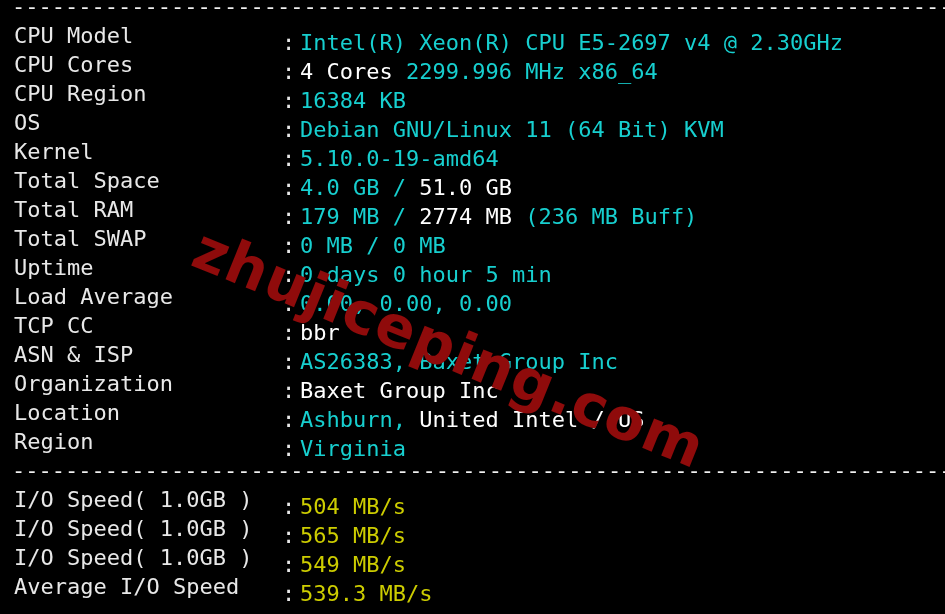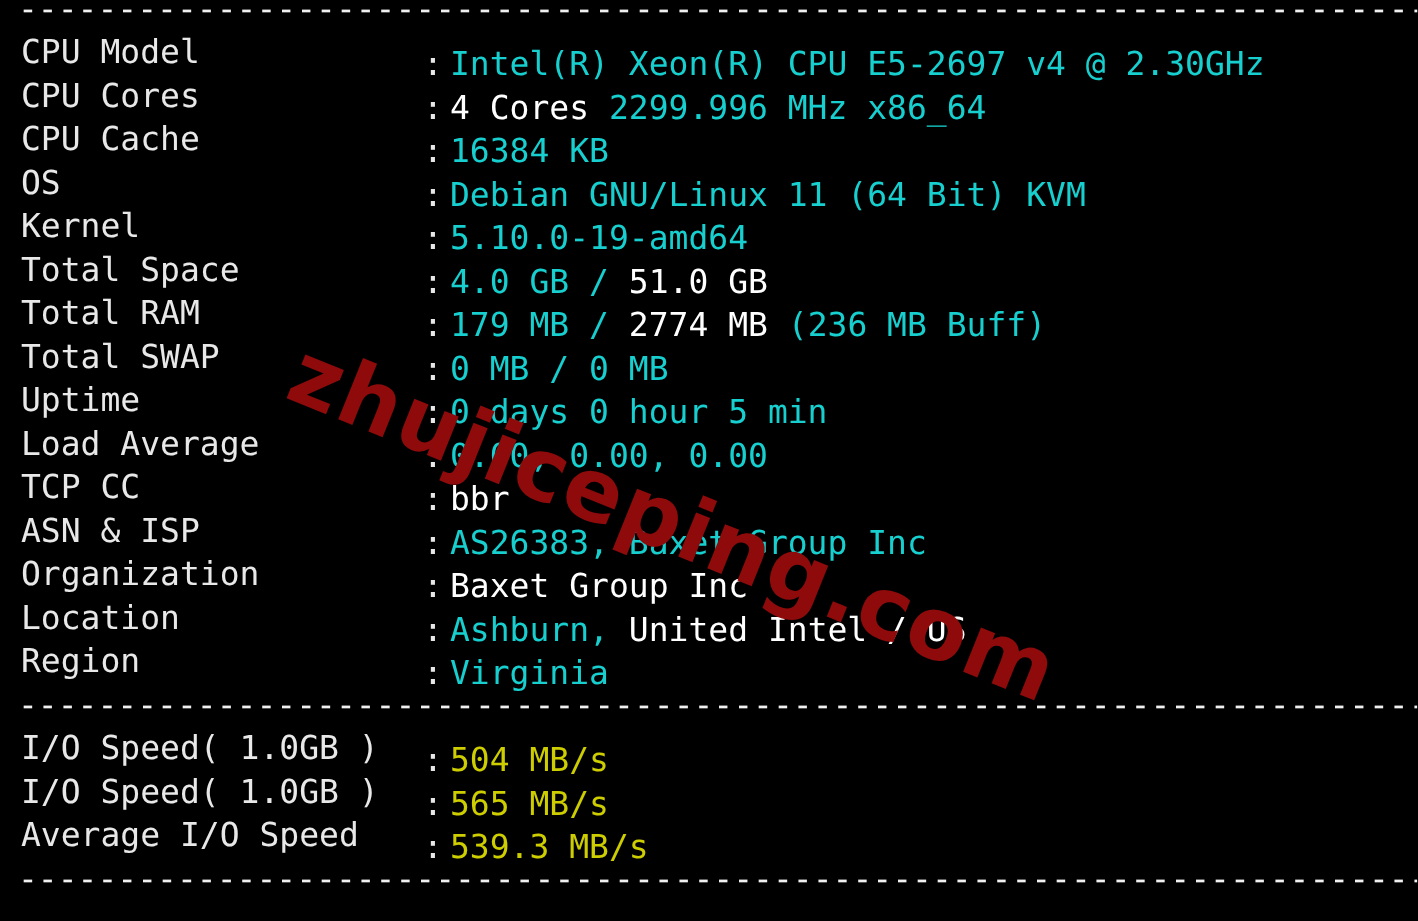--- a/index.html
+++ b/index.html
@@ -82,38 +82,39 @@
 </head>
 <body>
 
 <div id="terminal">
 
   <div id="lines">
     <div class="sep">--------------------------------------------------------------------------</div>
     <div id="system-rows">
         <div class="row"><span class="label">CPU Model</span><span class="colon">:</span><span class="value"><span class="c-cyan">Intel(R) Xeon(R) CPU E5-2697 v4 @ 2.30GHz</span></span></div>
         <div class="row"><span class="label">CPU Cores</span><span class="colon">:</span><span class="value"><span class="c-amber">4 Cores</span><span class="c-cyan"> 2299.996 MHz x86_64</span></span></div>
-        <div class="row"><span class="label">CPU Cache</span><span class="colon">:</span><span class="value"><span class="c-cyan">16384 KB</span></span></div>
+        <div class="row"><span class="label">CPU Region</span><span class="colon">:</span><span class="value"><span class="c-cyan">16384 KB</span></span></div>
         <div class="row"><span class="label">OS</span><span class="colon">:</span><span class="value"><span class="c-cyan">Debian GNU/Linux 11 (64 Bit) KVM</span></span></div>
         <div class="row"><span class="label">Kernel</span><span class="colon">:</span><span class="value"><span class="c-cyan">5.10.0-19-amd64</span></span></div>
         <div class="row"><span class="label">Total Space</span><span class="colon">:</span><span class="value"><span class="c-cyan">4.0 GB </span><span class="c-cyan">/</span><span class="c-amber"> 51.0 GB</span></span></div>
         <div class="row"><span class="label">Total RAM</span><span class="colon">:</span><span class="value"><span class="c-cyan">179 MB </span><span class="c-cyan">/</span><span class="c-amber"> 2774 MB</span><span class="c-cyan"> (236 MB Buff)</span></span></div>
         <div class="row"><span class="label">Total SWAP</span><span class="colon">:</span><span class="value"><span class="c-cyan">0 MB / 0 MB</span></span></div>
         <div class="row"><span class="label">Uptime</span><span class="colon">:</span><span class="value"><span class="c-cyan">0 days 0 hour 5 min</span></span></div>
         <div class="row"><span class="label">Load Average</span><span class="colon">:</span><span class="value"><span class="c-cyan">0.00, 0.00, 0.00</span></span></div>
         <div class="row"><span class="label">TCP CC</span><span class="colon">:</span><span class="value"><span class="c-amber">bbr</span></span></div>
         <div class="row"><span class="label">ASN &amp; ISP</span><span class="colon">:</span><span class="value"><span class="c-cyan">AS26383, Baxet Group Inc</span></span></div>
         <div class="row"><span class="label">Organization</span><span class="colon">:</span><span class="value"><span class="c-amber">Baxet Group Inc</span></span></div>
         <div class="row"><span class="label">Location</span><span class="colon">:</span><span class="value"><span class="c-cyan">Ashburn, </span><span class="c-amber">United Intel / US</span></span></div>
         <div class="row"><span class="label">Region</span><span class="colon">:</span><span class="value"><span class="c-cyan">Virginia</span></span></div>
       </div>
     <div class="sep">--------------------------------------------------------------------------</div>
     <div id="io-rows">
         <div class="row"><span class="label">I/O Speed( 1.0GB )</span><span class="colon">:</span><span class="value"><span class="c-yellow">504 MB/s</span></span></div>
         <div class="row"><span class="label">I/O Speed( 1.0GB )</span><span class="colon">:</span><span class="value"><span class="c-yellow">565 MB/s</span></span></div>
+        <div class="row"><span class="label">I/O Speed( 1.0GB )</span><span class="colon">:</span><span class="value"><span class="c-yellow">549 MB/s</span></span></div>
         <div class="row"><span class="label">Average I/O Speed</span><span class="colon">:</span><span class="value"><span class="c-yellow">539.3 MB/s</span></span></div>
       </div>
     <div class="sep">--------------------------------------------------------------------------</div>
   </div>
 
   <div id="watermark">zhujiceping.com</div>
 
 </div>
 
 </body></html>

